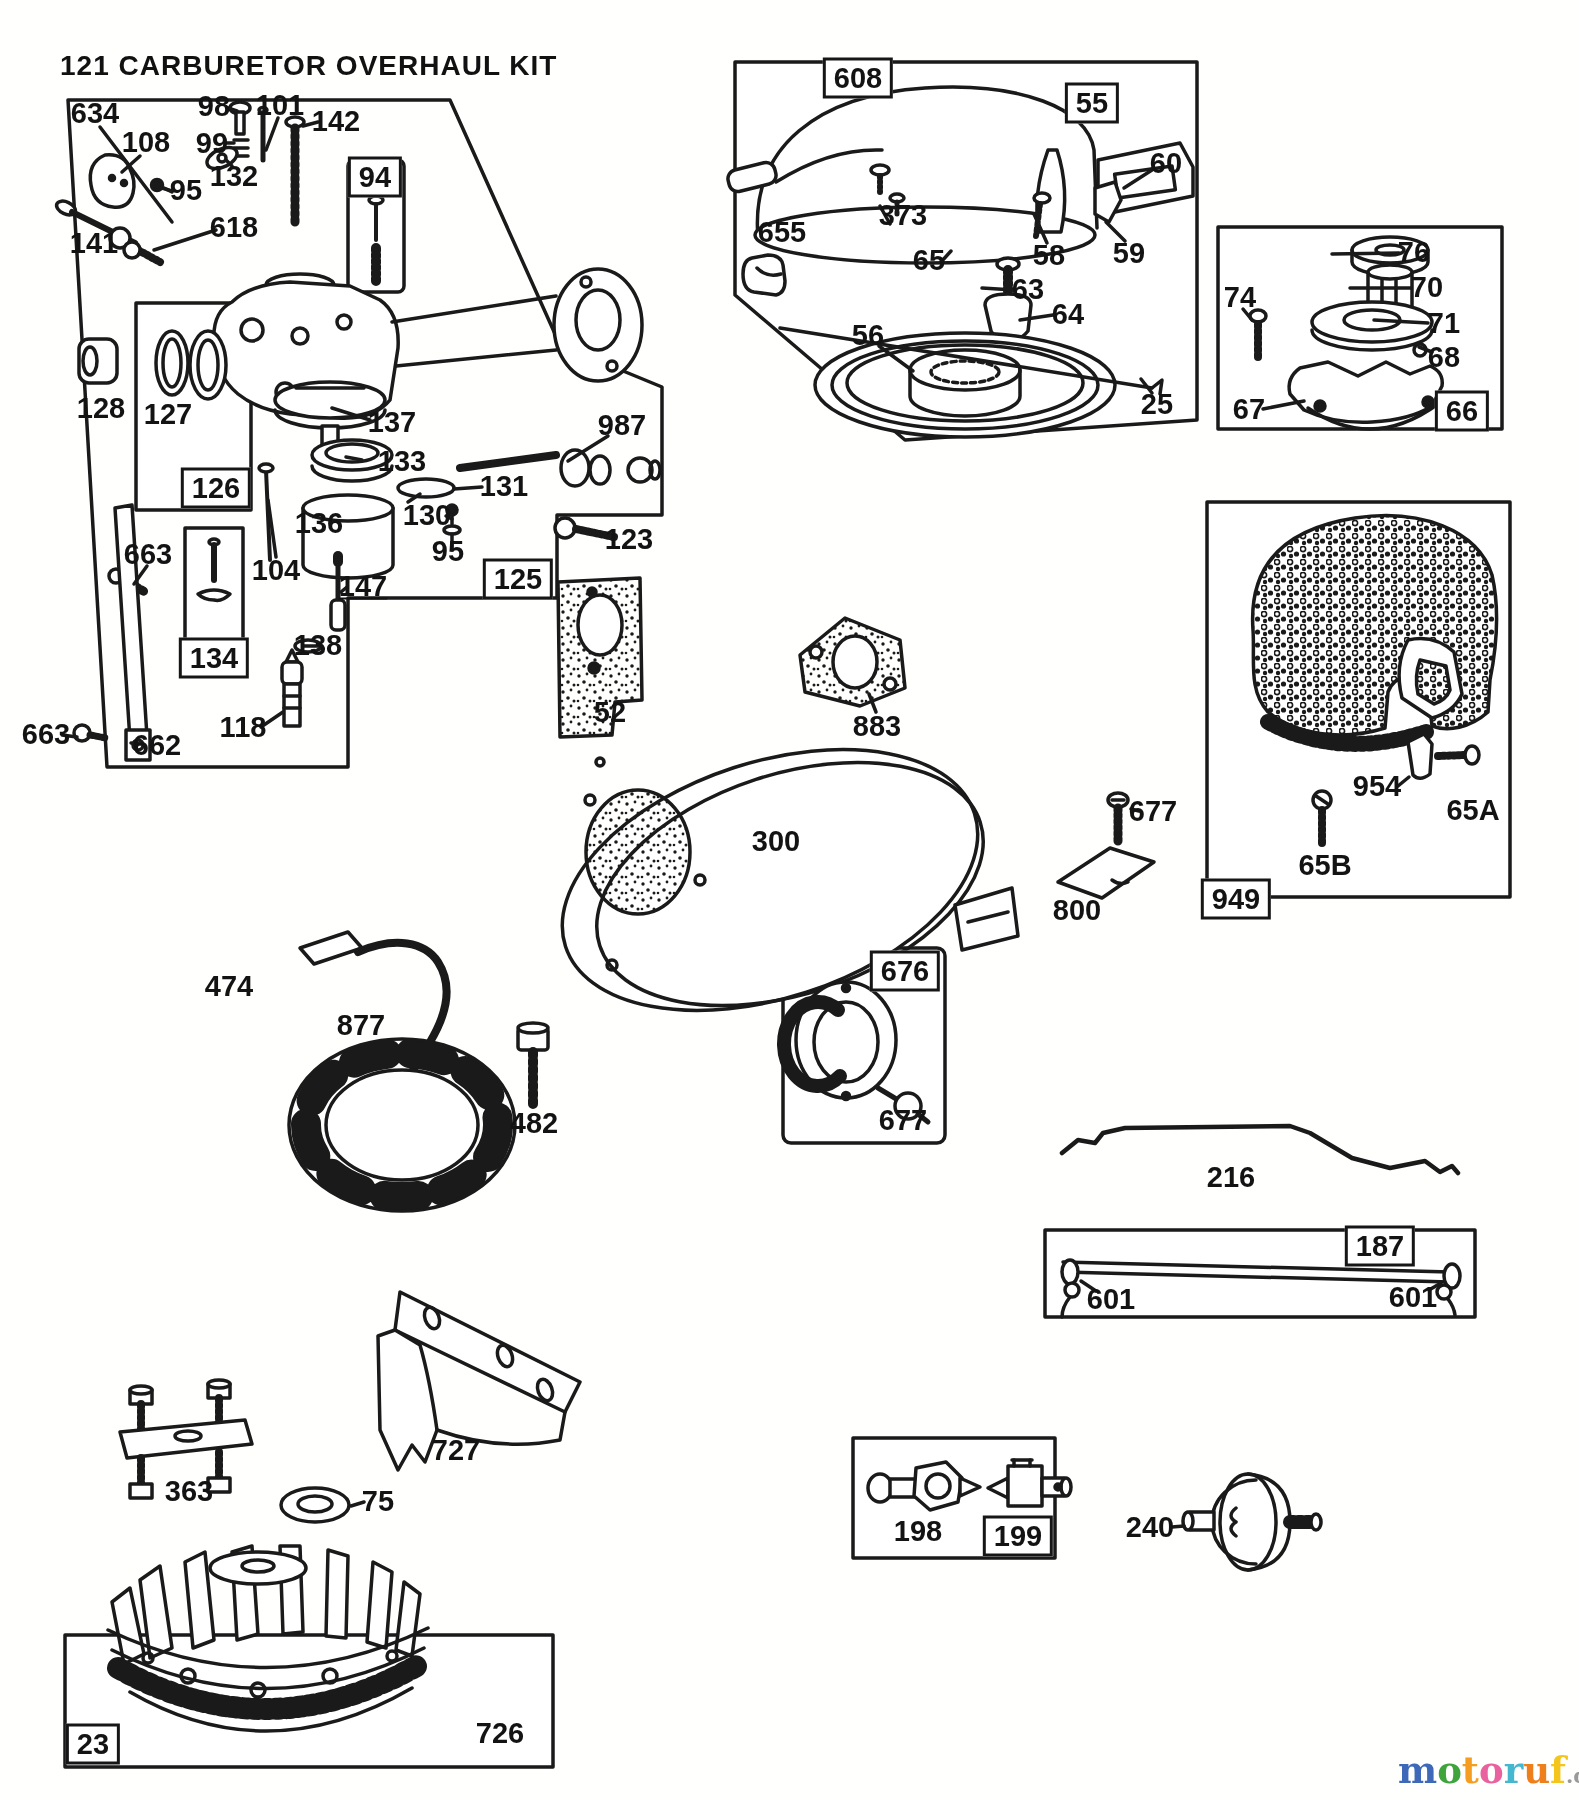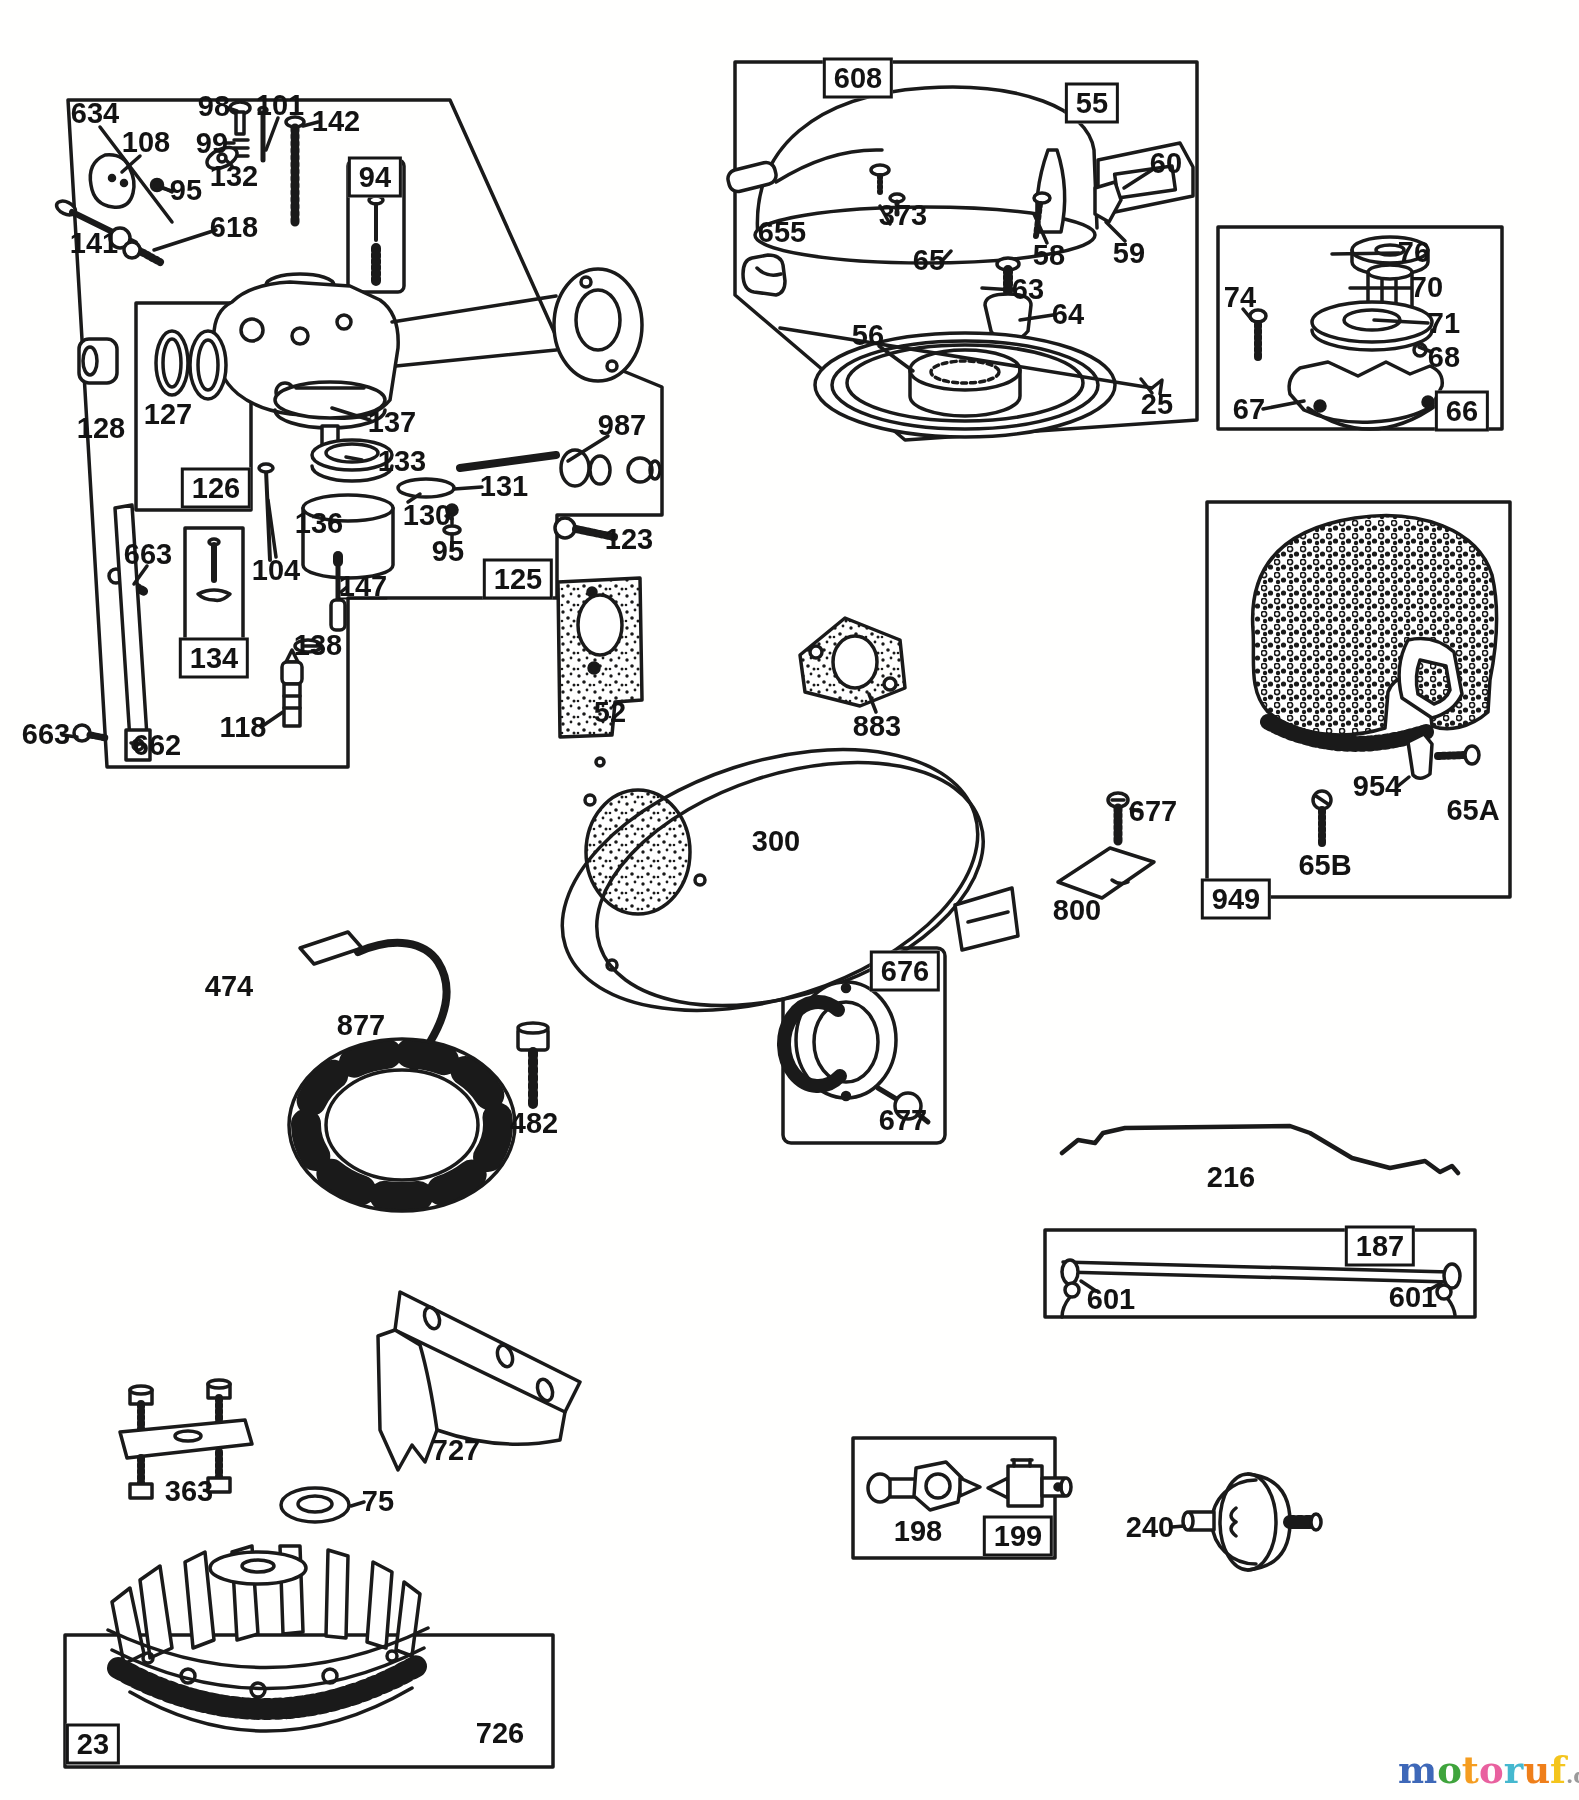--- a/index.html
+++ b/index.html
@@ -432,33 +432,34 @@
         <line x1="1263" y1="409" x2="1304" y2="401"></line>
         <line x1="1398" y1="786" x2="1409" y2="777"></line>
         <line x1="1139" y1="811" x2="1131" y2="809"></line>
         <line x1="1096" y1="1291" x2="1081" y2="1281"></line>
         <line x1="1429" y1="1290" x2="1441" y2="1283"></line>
         <line x1="364" y1="1502" x2="351" y2="1506"></line>
         <line x1="1172" y1="1527" x2="1184" y2="1526"></line>
       </g>
 </svg>
 
+<div id="title">121 CARBURETOR OVERHAUL KIT</div>
 <div id="labels">
       <div class="plbl" style="left: 95px; top: 113px;">634</div>
       <div class="plbl" style="left: 146px; top: 142px;">108</div>
       <div class="plbl" style="left: 214px; top: 106px;">98</div>
       <div class="plbl" style="left: 212px; top: 143px;">99</div>
       <div class="plbl" style="left: 280px; top: 105px;">101</div>
       <div class="plbl" style="left: 336px; top: 121px;">142</div>
       <div class="plbl boxed" style="left: 375px; top: 177px;">94</div>
       <div class="plbl" style="left: 186px; top: 190px;">95</div>
       <div class="plbl" style="left: 234px; top: 176px;">132</div>
       <div class="plbl" style="left: 234px; top: 227px;">618</div>
       <div class="plbl" style="left: 94px; top: 243px;">141</div>
-      <div class="plbl" style="left: 101px; top: 428px;">128</div>
+      <div class="plbl" style="left: 101px; top: 408px;">128</div>
       <div class="plbl" style="left: 168px; top: 414px;">127</div>
       <div class="plbl boxed" style="left: 216px; top: 488px;">126</div>
       <div class="plbl" style="left: 392px; top: 422px;">137</div>
       <div class="plbl" style="left: 382px; top: 461px; margin-left: 20px;">133</div>
       <div class="plbl" style="left: 319px; top: 523px;">136</div>
       <div class="plbl" style="left: 504px; top: 486px;">131</div>
       <div class="plbl" style="left: 427px; top: 515px;">130</div>
       <div class="plbl" style="left: 448px; top: 551px;">95</div>
       <div class="plbl" style="left: 276px; top: 570px;">104</div>
       <div class="plbl" style="left: 363px; top: 586px; text-decoration: underline;">147</div>

